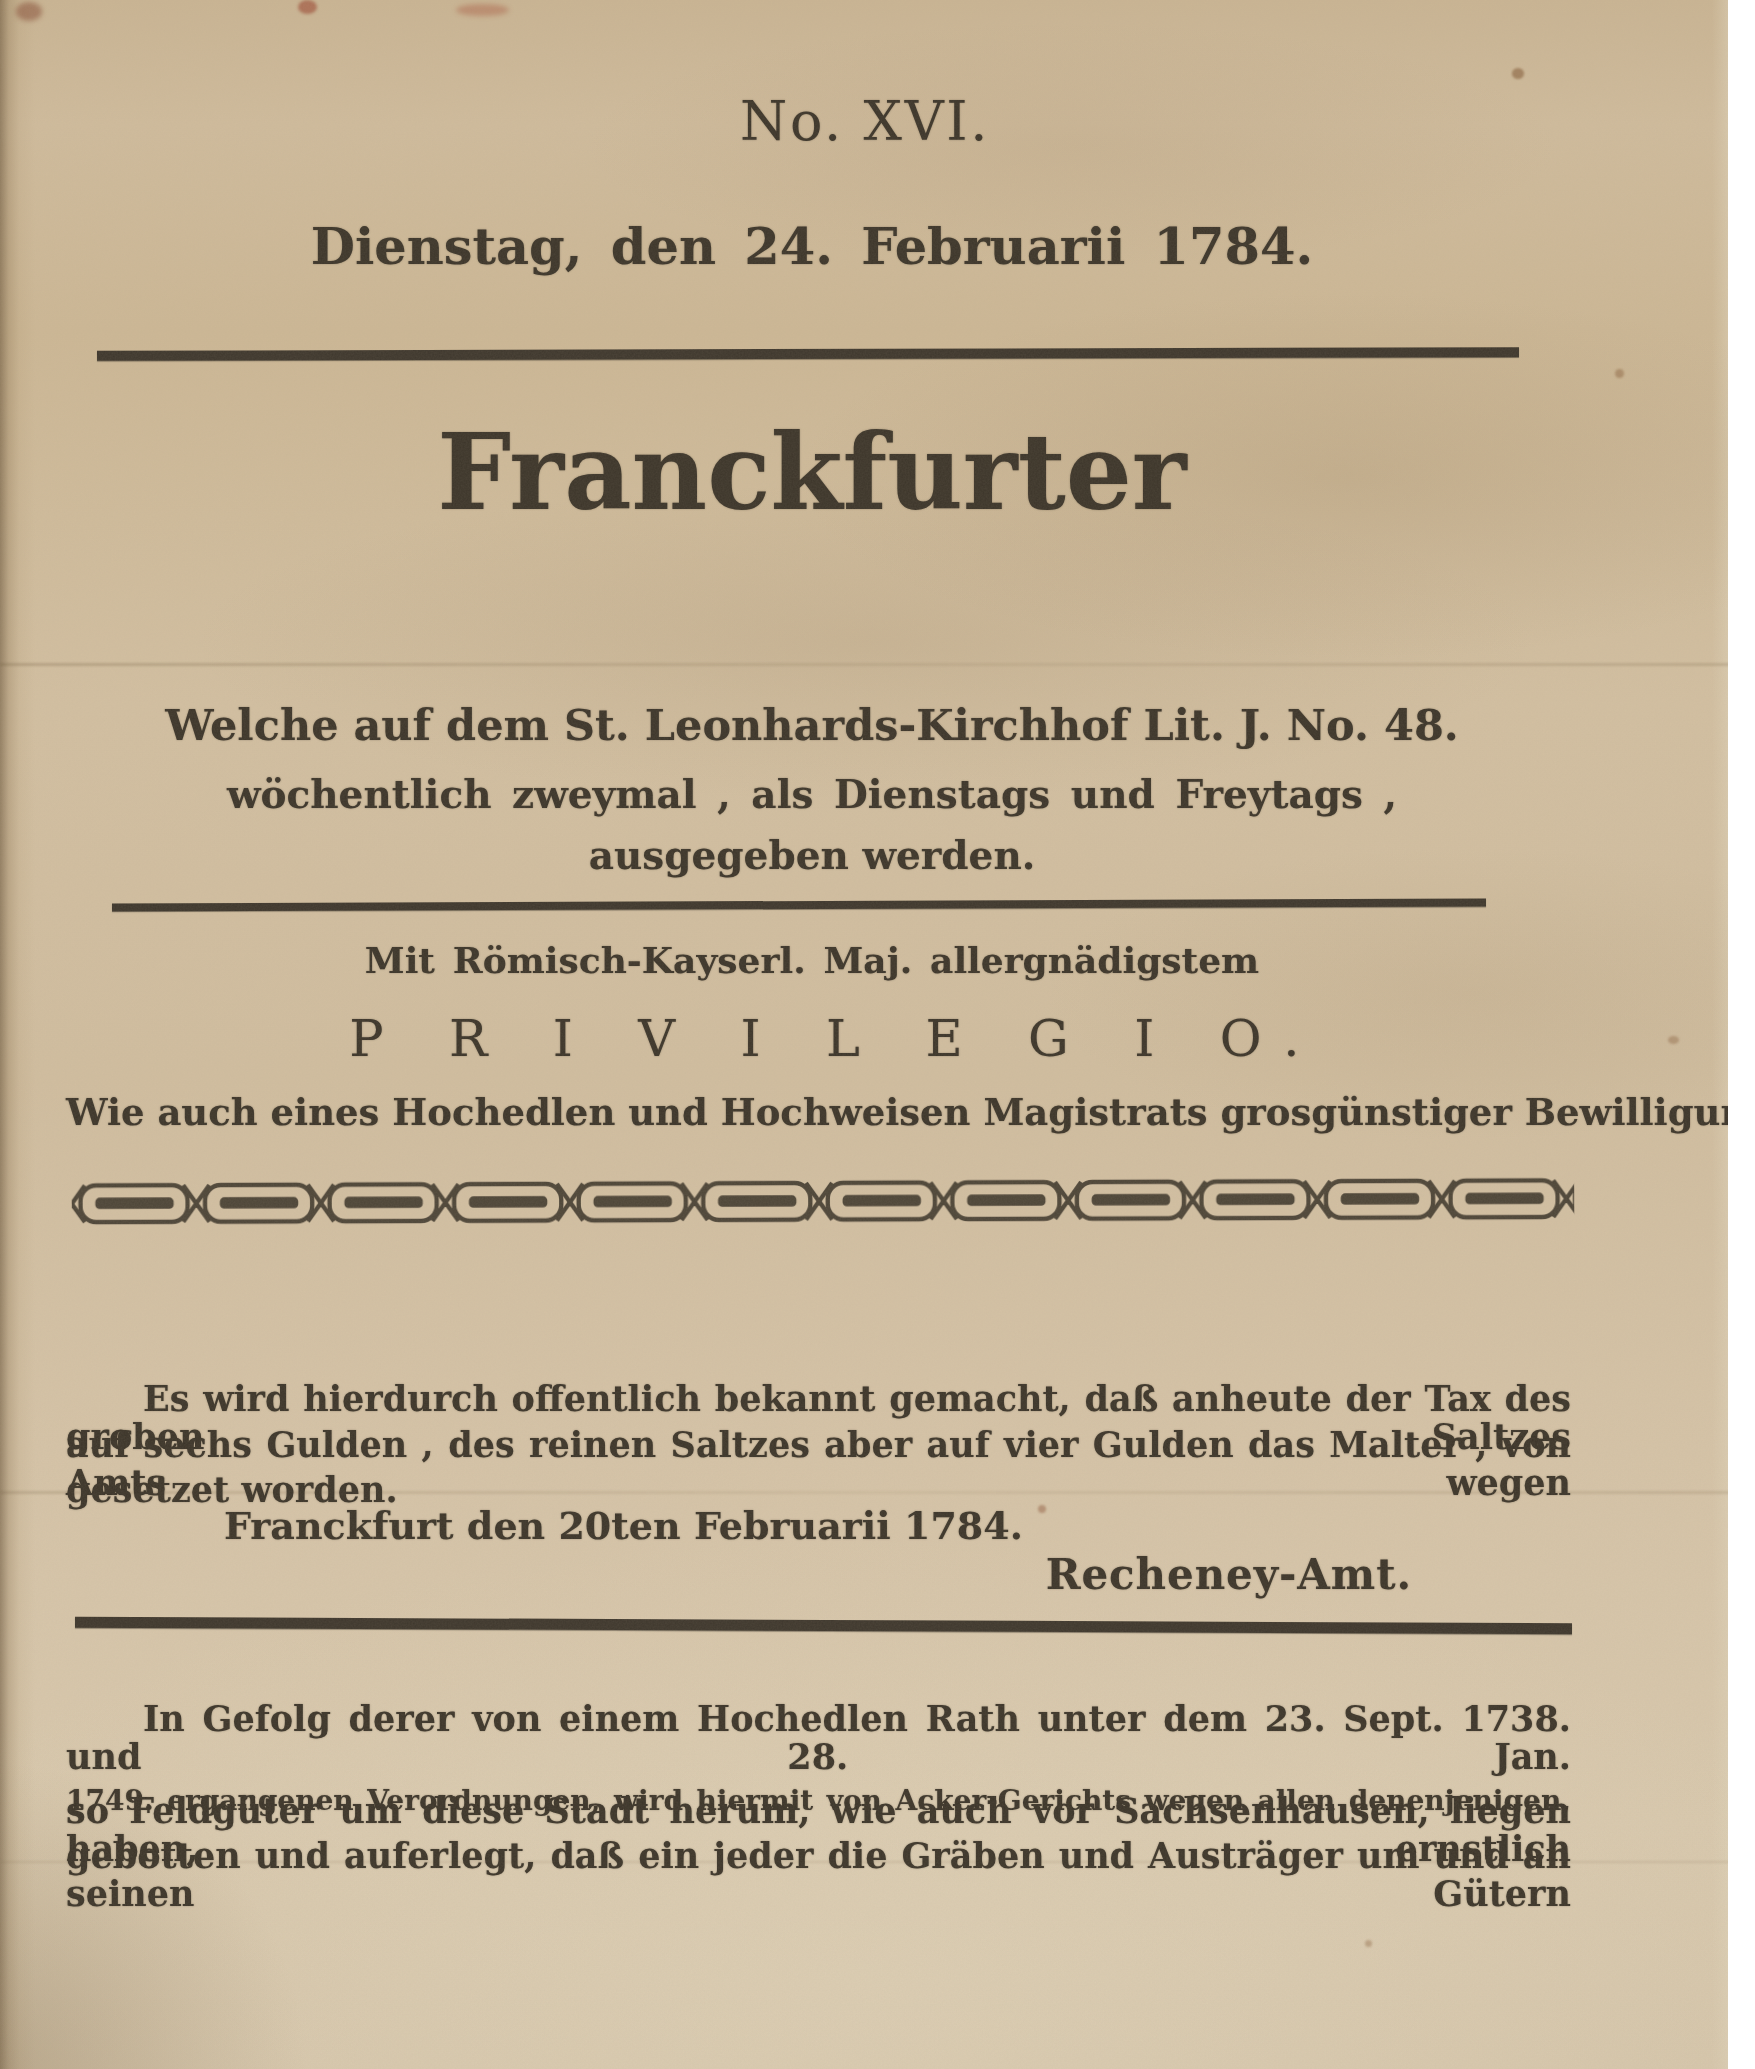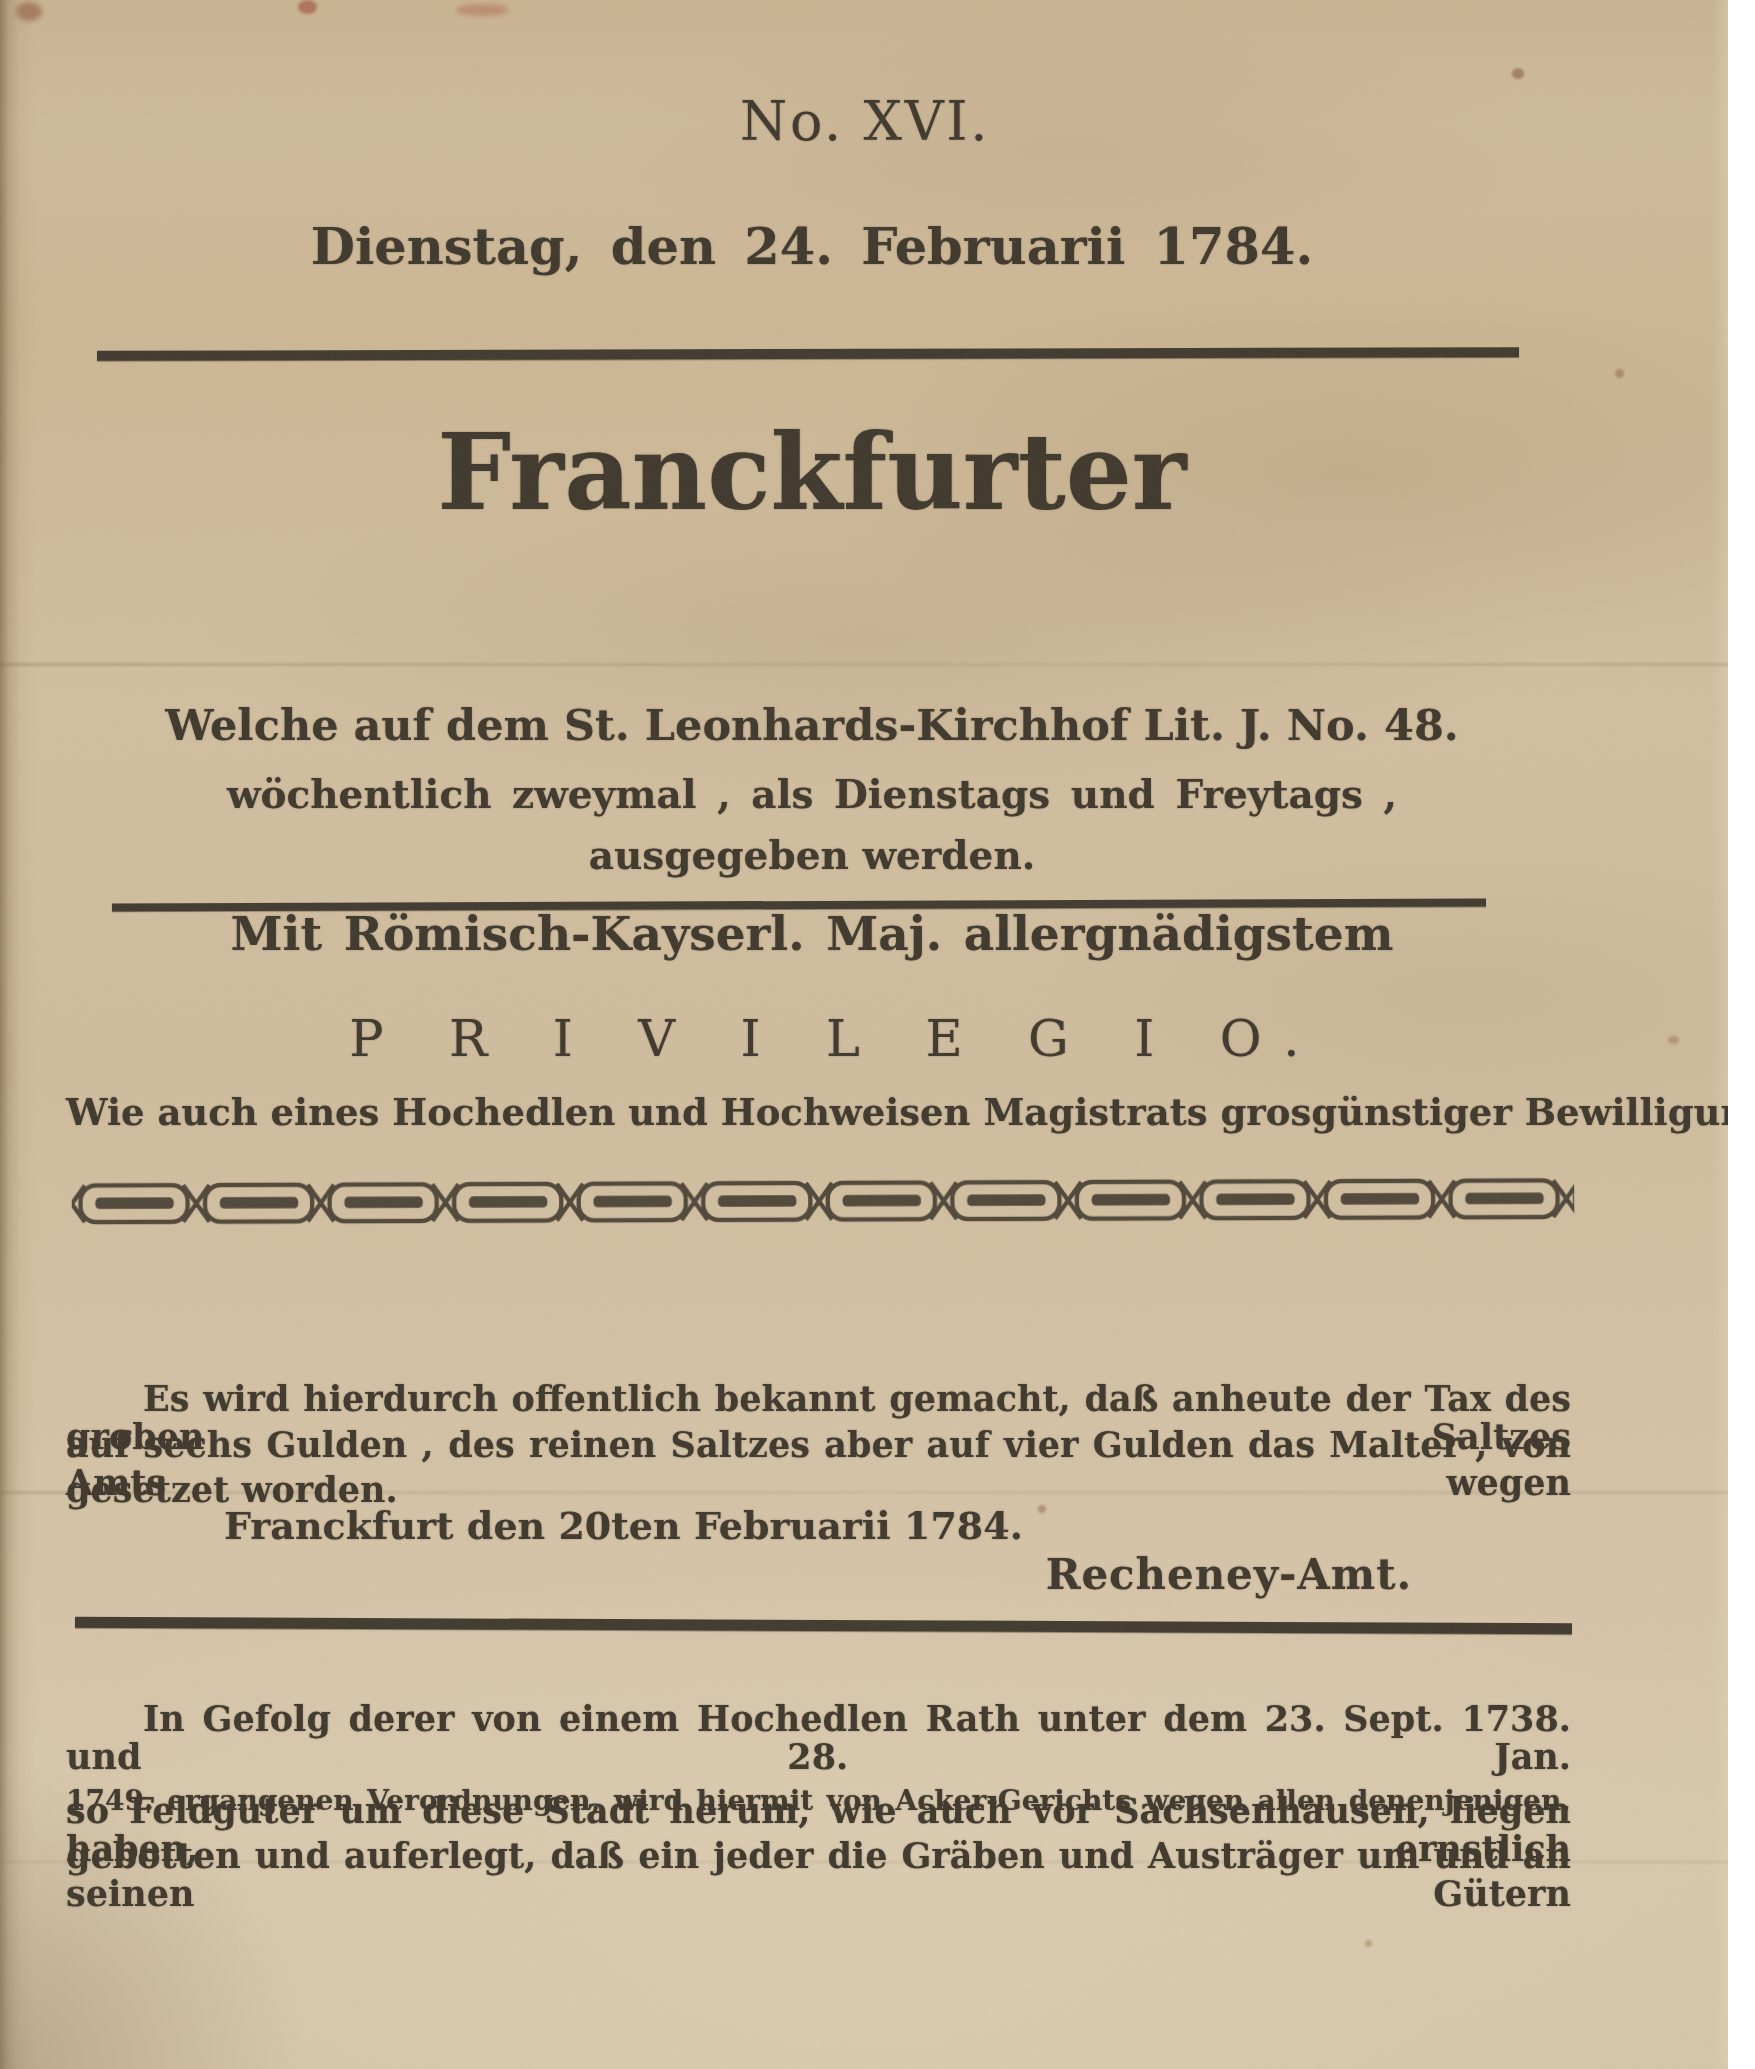--- a/index.html
+++ b/index.html
@@ -58,21 +58,21 @@
 
   <div class="abs ctr ink fraktur" style="top:411px;font-size:104px;">Franckfurter</div>
 
 
   <div class="abs ctr ink fraktur" style="top:700px;font-size:43px;">Welche auf dem St. Leonhards-Kirchhof Lit. J. No. 48.</div>
   <div class="abs ctr ink fraktur" style="top:771px;font-size:39px;word-spacing:7px;">wöchentlich zweymal ,  als Dienstags und Freytags ,</div>
   <div class="abs ctr ink fraktur" style="top:832px;font-size:39px;">ausgegeben werden.</div>
 
   <div class="abs rule" style="left:112px;top:901px;width:1374px;height:8px;transform:rotate(-0.2deg);"></div>
 
-  <div class="abs ctr ink fraktur" style="top:906px;font-size:47px;word-spacing:5.3px;">Mit Römisch-Kayserl. Maj. allergnädigstem</div>
+  <div class="abs ctr ink fraktur" style="top:939px;font-size:36px;word-spacing:5.3px;">Mit Römisch-Kayserl. Maj. allergnädigstem</div>
   <div class="abs ctr ink" style="top:1009px;font-size:51px;letter-spacing:24.6px;padding-left:24.6px;">P R I V I L E G I O.</div>
   <div class="abs ctr ink fraktur" style="top:1090px;font-size:37px;white-space:nowrap;">Wie auch eines Hochedlen und Hochweisen Magistrats grosgünstiger Bewilligung.</div>
 
   <svg id="ornament" style="left:66px;top:1176px;transform:rotate(-0.2deg);" width="1514" height="54" viewBox="0 0 1725 62">
     <defs>
       <pattern id="chain" width="143" height="58" patternUnits="userSpaceOnUse">
         <rect x="10" y="8" width="123" height="42" rx="18" fill="none" stroke="#3b3429" stroke-width="5"></rect>
         <rect x="27" y="22" width="90" height="13" rx="5" fill="#3b3429"></rect>
         <line x1="128" y1="8" x2="158" y2="50" stroke="#3b3429" stroke-width="5"></line>
         <line x1="128" y1="50" x2="158" y2="8" stroke="#3b3429" stroke-width="5"></line>

